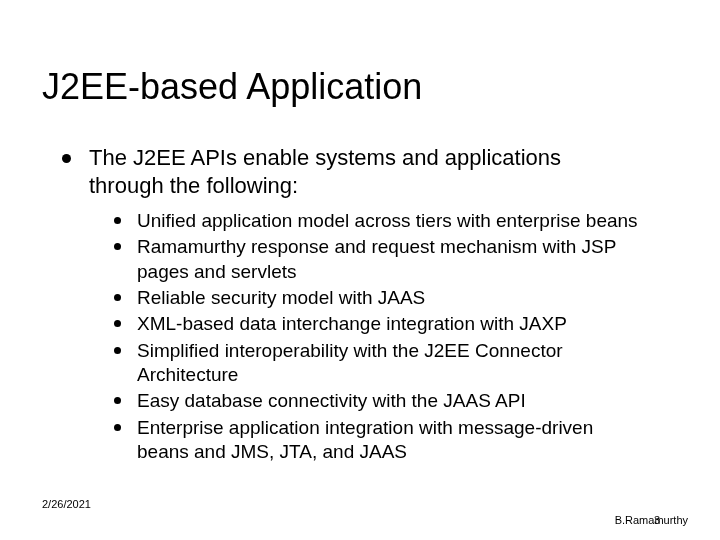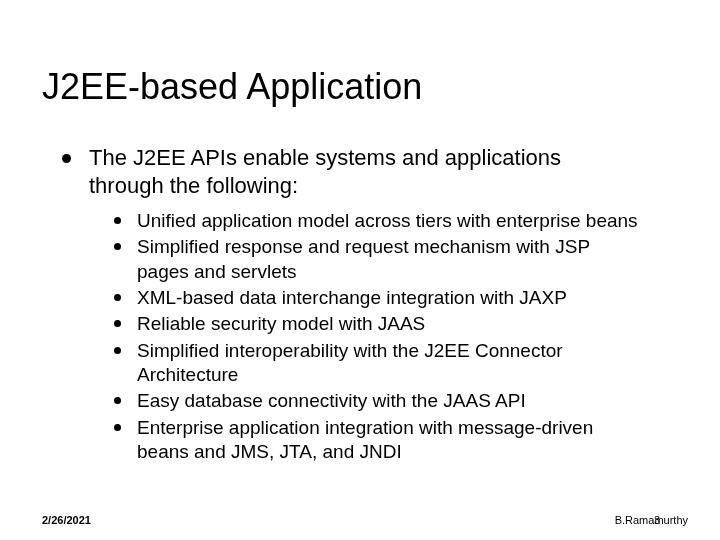--- a/index.html
+++ b/index.html
@@ -75,22 +75,21 @@
     position: absolute;
     bottom: 14px;
     left: 0;
     right: 0;
     font-size: 11px;
     color: #000;
   }
   .footer .date {
     position: absolute;
     left: 42px;
-    bottom: 0;
-    font-weight: bold;
+    bottom: 16px;
   }
   .footer .author {
     position: absolute;
     left: 0;
     right: 0;
     bottom: 0;
     text-align: right;
   }
   .footer .page {
     position: absolute;
@@ -112,41 +111,41 @@
       <span class="text">The J2EE APIs enable systems and applications through the following:</span>
     </div>
 
     <div class="sublist">
       <div class="lvl2">
         <span class="bullet"></span>
         <span class="text">Unified application model across tiers with enterprise beans</span>
       </div>
       <div class="lvl2">
         <span class="bullet"></span>
-        <span class="text">Simplified response and request mechanism with JSP pages and servlets</span>
+        <span class="text">Ramamurthy response and request mechanism with JSP pages and servlets</span>
+      </div>
+      <div class="lvl2">
+        <span class="bullet"></span>
+        <span class="text">Reliable security model with JAAS</span>
       </div>
       <div class="lvl2">
         <span class="bullet"></span>
         <span class="text">XML-based data interchange integration with JAXP</span>
-      </div>
-      <div class="lvl2">
-        <span class="bullet"></span>
-        <span class="text">Reliable security model with JAAS</span>
       </div>
       <div class="lvl2">
         <span class="bullet"></span>
         <span class="text">Simplified interoperability with the J2EE Connector Architecture</span>
       </div>
       <div class="lvl2">
         <span class="bullet"></span>
         <span class="text">Easy database connectivity with the JAAS API</span>
       </div>
       <div class="lvl2">
         <span class="bullet"></span>
-        <span class="text">Enterprise application integration with message-driven beans and JMS, JTA, and JNDI</span>
+        <span class="text">Enterprise application integration with message-driven beans and JMS, JTA, and JAAS</span>
       </div>
     </div>
 
   </div>
 
   <div class="footer">
     <span class="date">2/26/2021</span>
     <span class="author">B.Ramamurthy</span>
     <span class="page">3</span>
   </div>

